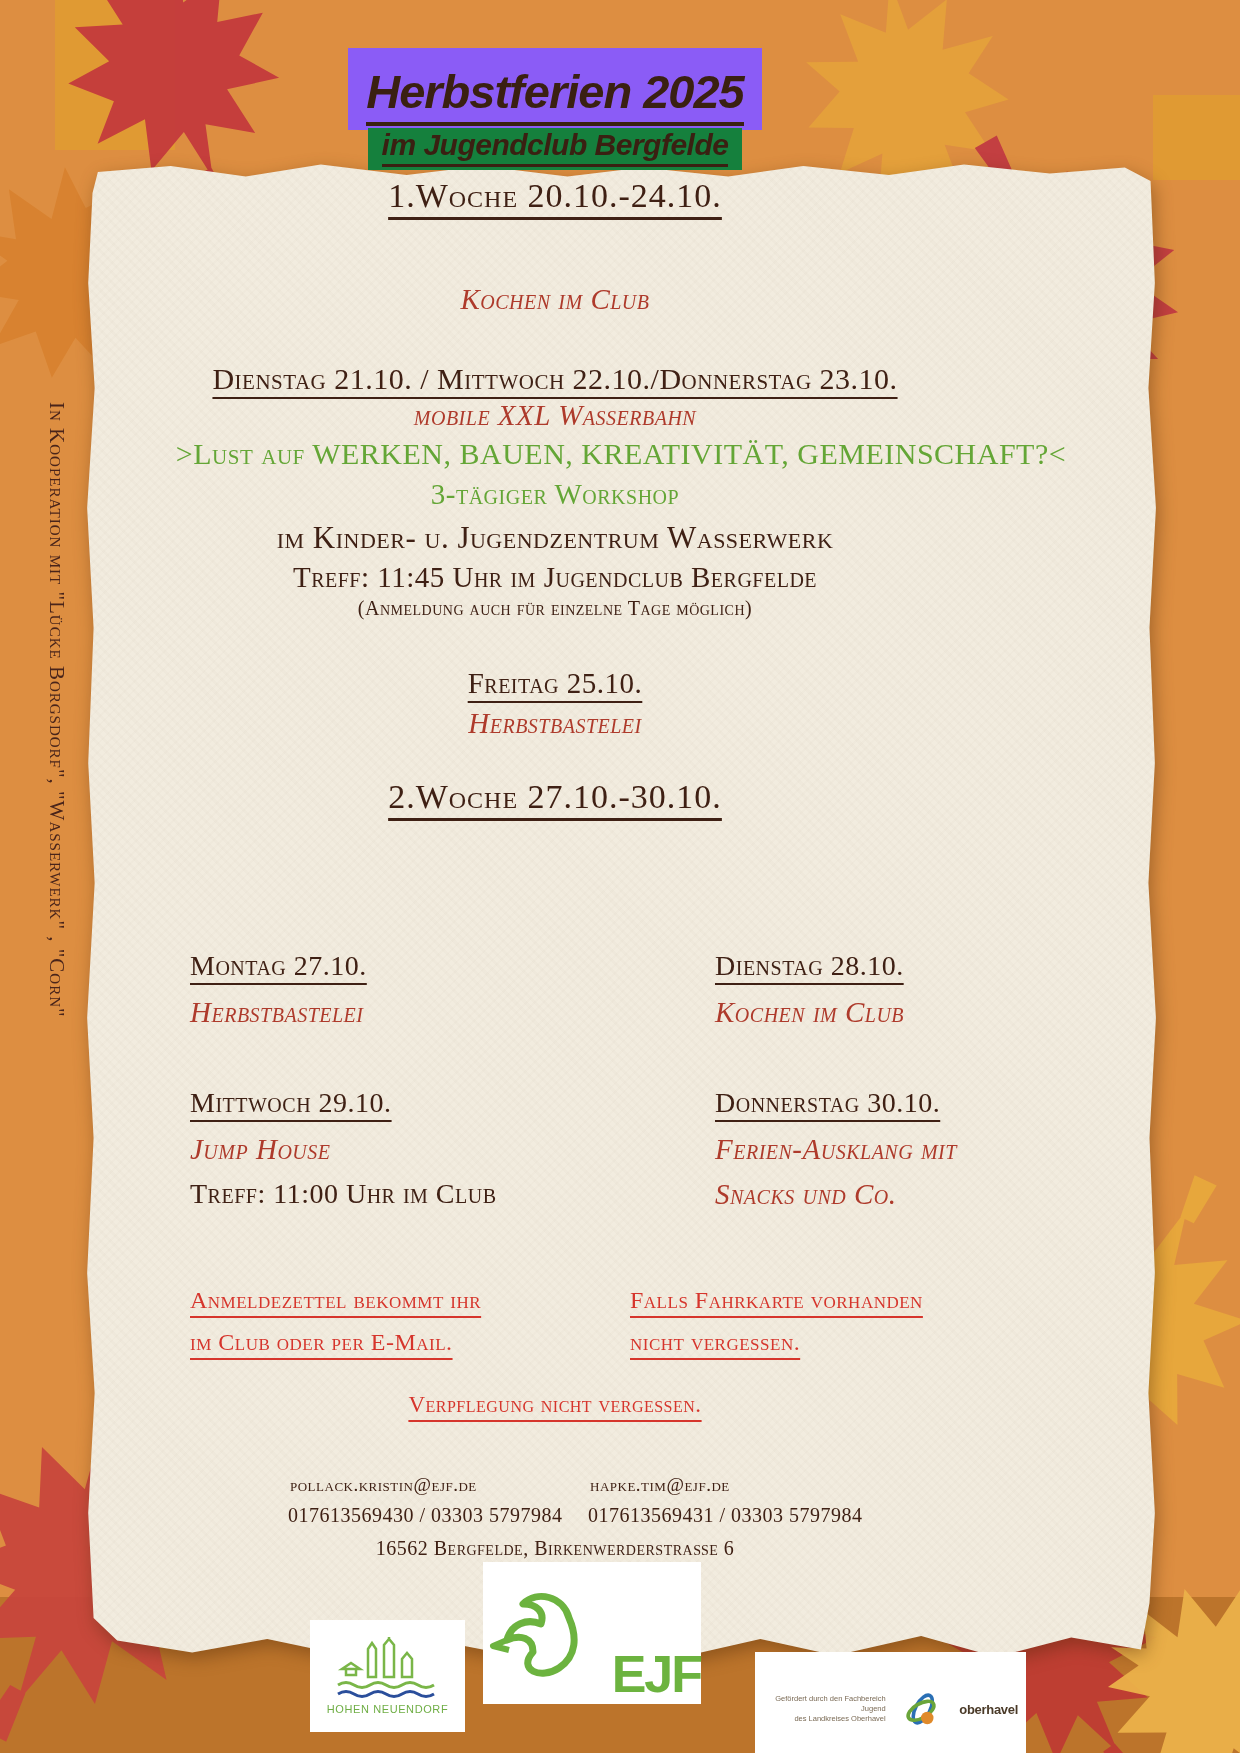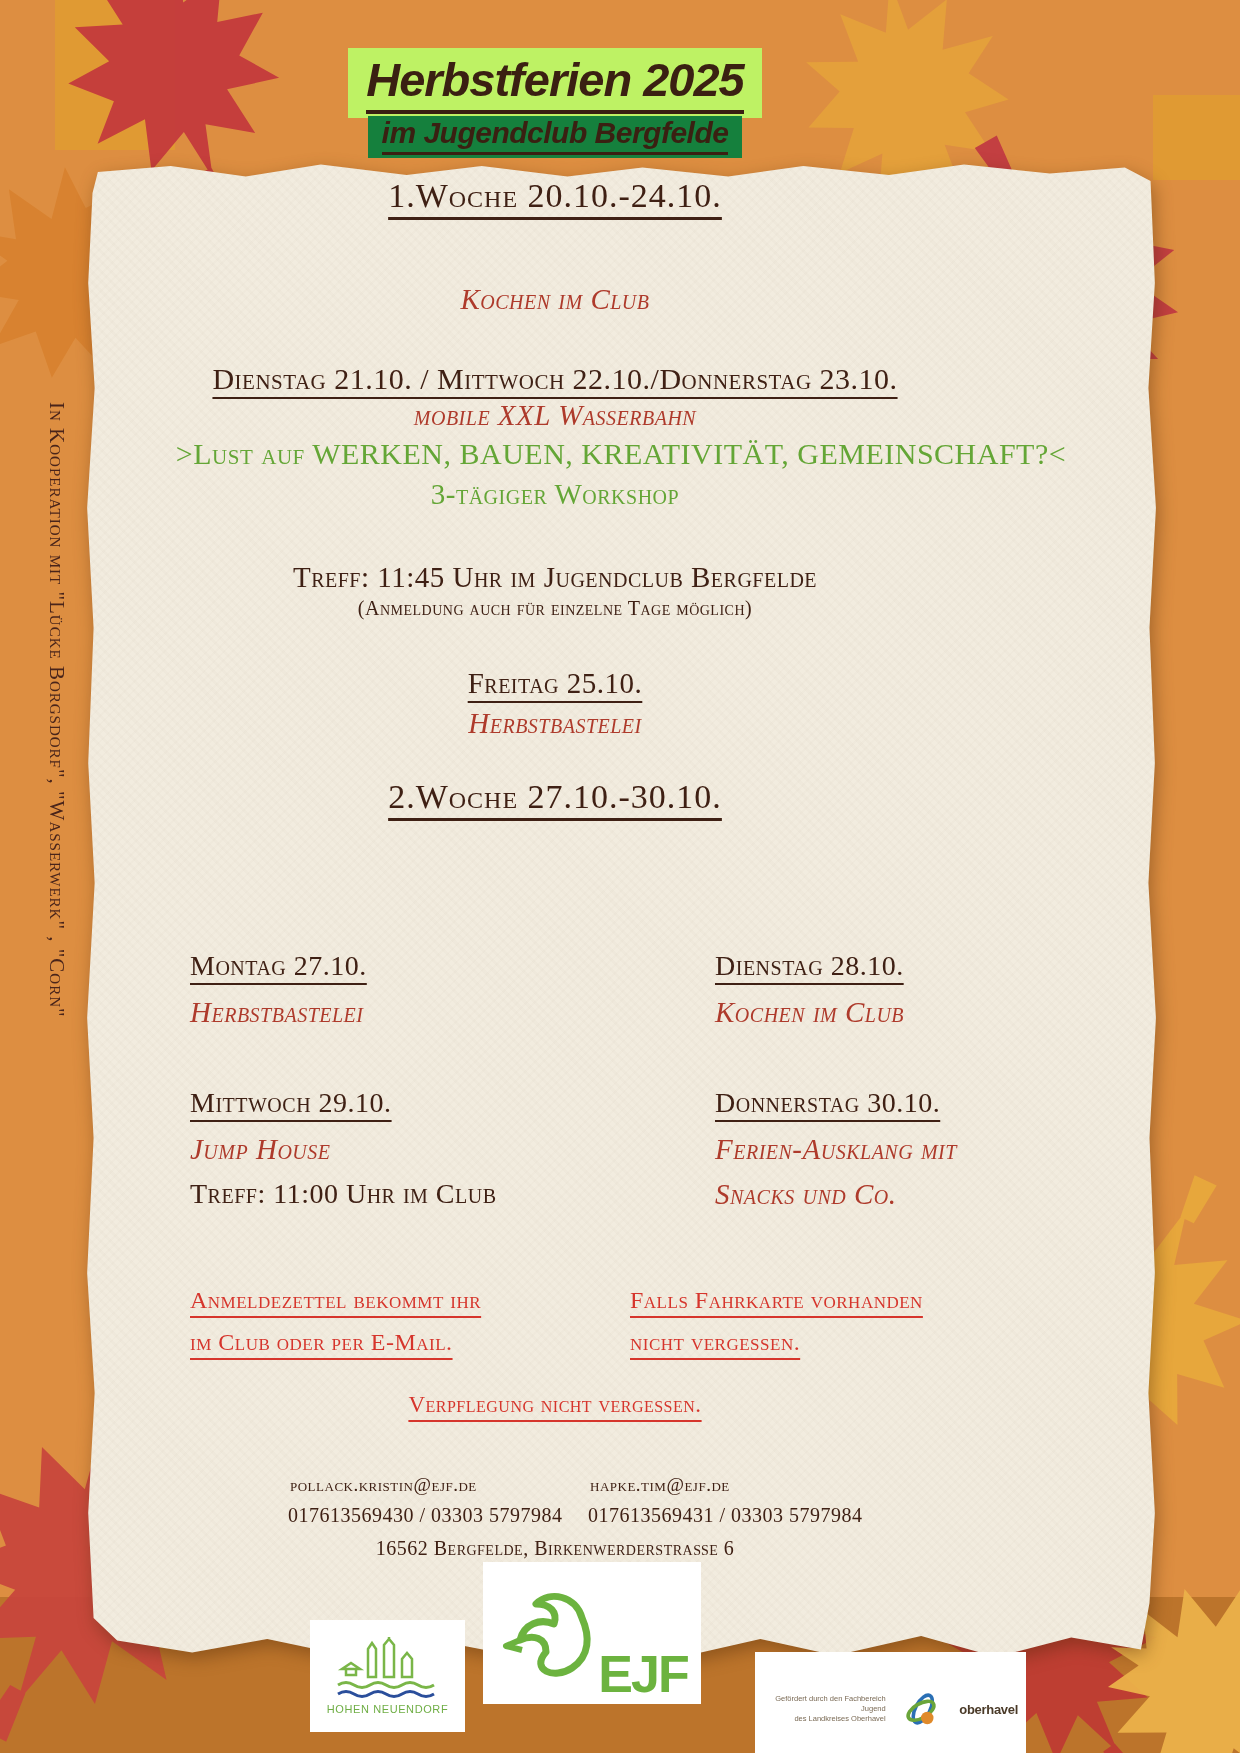--- a/index.html
+++ b/index.html
@@ -31,38 +31,38 @@
   .red{color:#ae3a2b;font-style:italic;}
   .bred{color:#d6352c;}
   .green{color:#64a636;}
   .ul{text-decoration:underline;text-decoration-thickness:2px;text-underline-offset:8px;}
   .ulb{text-decoration:underline;text-decoration-thickness:2.5px;text-underline-offset:10px;}
 
   
   .title{position:absolute;top:48px;left:0;width:1110px;text-align:center;
          font-family:"Liberation Sans",sans-serif;font-style:italic;font-weight:bold;
          color:#3a2012;line-height:1;}
-  .title .t1{display:inline-block;background:#bef264;padding:8px 18px 4px;}
+  .title .t1{display:inline-block;background:#8b5cf6;padding:20px 18px 4px;}
   .title .t1 span{display:inline-block;font-size:47px;letter-spacing:-1px;
          border-bottom:4px solid #3a2012;padding-bottom:7px;}
   .title .t2{display:inline-block;background:#15803d;padding:2px 14px 3px;margin-top:-2px;}
   .title .t2 span{display:inline-block;font-size:30px;letter-spacing:-.5px;
          border-bottom:3px solid #3a2012;padding-bottom:4px;}
 
   
   .side-note{position:absolute;left:44px;top:402px;height:660px;
              writing-mode:vertical-rl;font-variant:small-caps;
              font-size:21px;letter-spacing:1px;color:#49241a;white-space:nowrap;}
 
   
   .logo{position:absolute;background:#fff;display:flex;flex-direction:column;
         align-items:center;justify-content:center;font-family:"Liberation Sans",sans-serif;}
   .logo-hn{left:310px;top:1620px;width:155px;height:112px;}
   .logo-hn .hn-label{font-size:11px;color:#6fae45;letter-spacing:.6px;margin-top:0;}
-  .logo-ejf{left:483px;top:1562px;width:218px;height:142px;flex-direction:row;align-items:flex-end;justify-content:center;padding:0;}
+  .logo-ejf{left:483px;top:1562px;width:218px;height:142px;flex-direction:row;align-items:flex-end;justify-content:space-between;padding:0;}
   .ejf-word{font-size:52px;font-weight:bold;color:#6cb33f;line-height:.8;margin:0 0 8px -18px;letter-spacing:-2px;}
   .logo-obh{left:755px;top:1652px;width:255px;height:80px;flex-direction:row;gap:18px;padding:17px 8px;}
   .obh-text{font-size:7.5px;color:#7a6a55;text-align:right;line-height:1.35;}
   .obh-name{font-size:13px;font-weight:bold;color:#4a3a28;letter-spacing:-.3px;}
 </style>
 </head>
 <body>
 
 <div class="poster">
 
@@ -108,20 +108,21 @@
   <div class="paper-wrap">
     <div class="paper">
 
       <div class="line ulb" style="top:14px;font-size:34px;letter-spacing:1px">1.Woche 20.10.-24.10.</div>
       <div class="line red" style="top:120px;font-size:29px">Kochen im Club</div>
 
       <div class="line ul" style="top:199px;font-size:30px">Dienstag 21.10. / Mittwoch 22.10./Donnerstag 23.10.</div>
       <div class="line red" style="top:236px;font-size:29px">mobile XXL Wasserbahn</div>
       <div class="line green" style="top:274px;width:1072px;font-size:30px">&gt;Lust auf WERKEN, BAUEN, KREATIVITÄT, GEMEINSCHAFT?&lt;</div>
       <div class="line green" style="top:315px;font-size:29px">3-tägiger Workshop</div>
+      <div class="line" style="top:357px;font-size:31px">im Kinder- u. Jugendzentrum Wasserwerk</div>
       <div class="line" style="top:398px;font-size:29px">Treff: 11:45 Uhr im Jugendclub Bergfelde</div>
       <div class="line" style="top:434px;font-size:20px">(Anmeldung auch für einzelne Tage möglich)</div>
 
       <div class="line ul" style="top:504px;font-size:29px">Freitag 25.10.</div>
       <div class="line red" style="top:544px;font-size:29px">Herbstbastelei</div>
 
       <div class="line ulb" style="top:615px;font-size:34px;letter-spacing:1px">2.Woche 27.10.-30.10.</div>
 
       <div class="pos ul" style="top:787px;left:105px;font-size:28px">Montag 27.10.</div>
       <div class="pos red" style="top:833px;left:105px;font-size:29px">Herbstbastelei</div>

